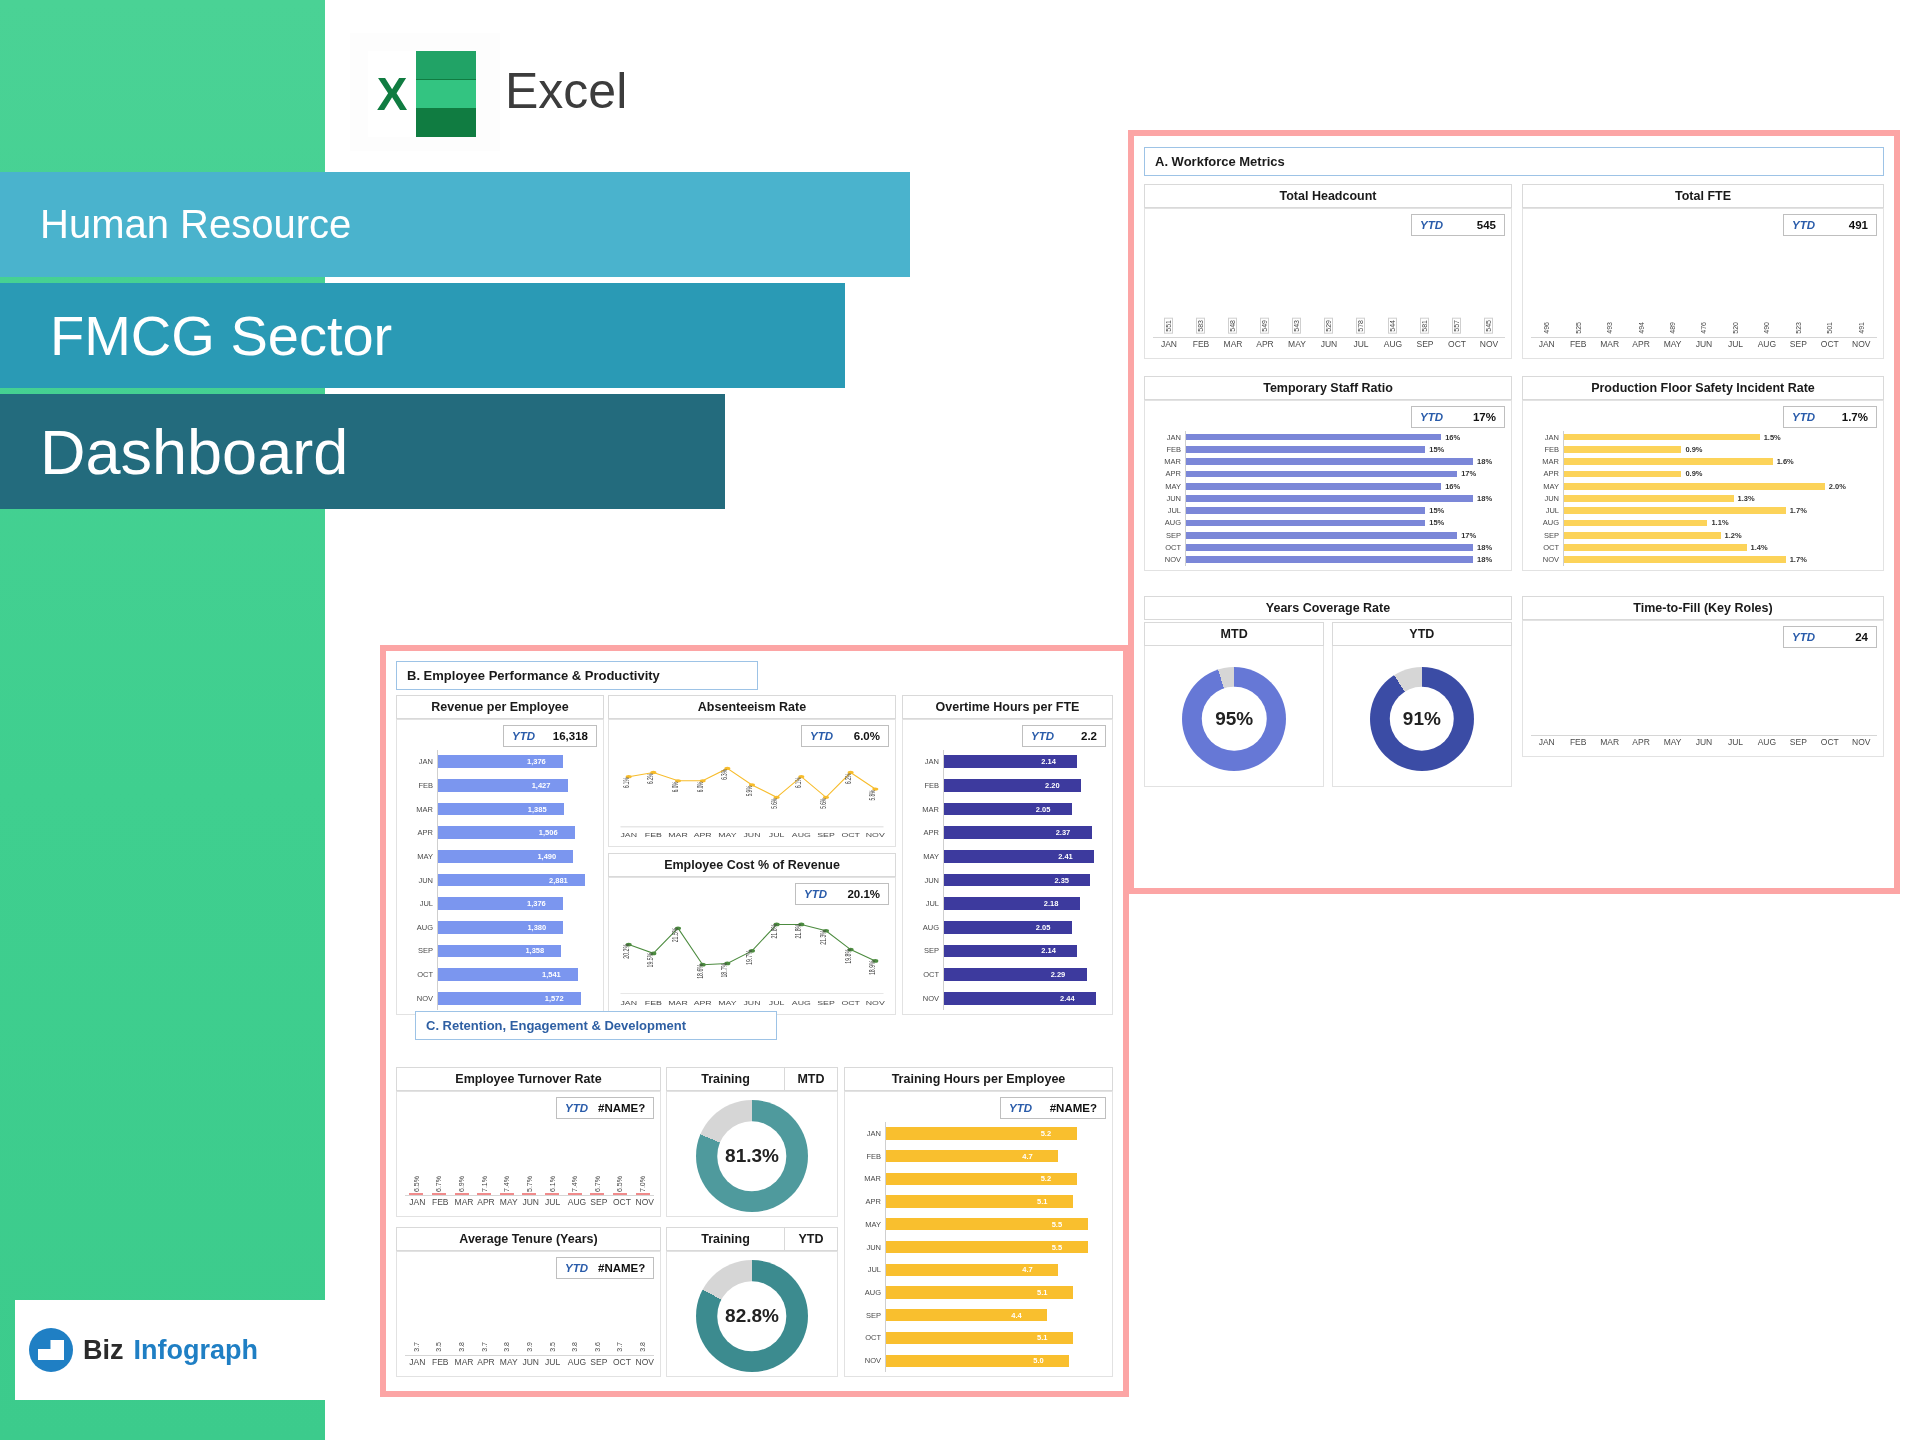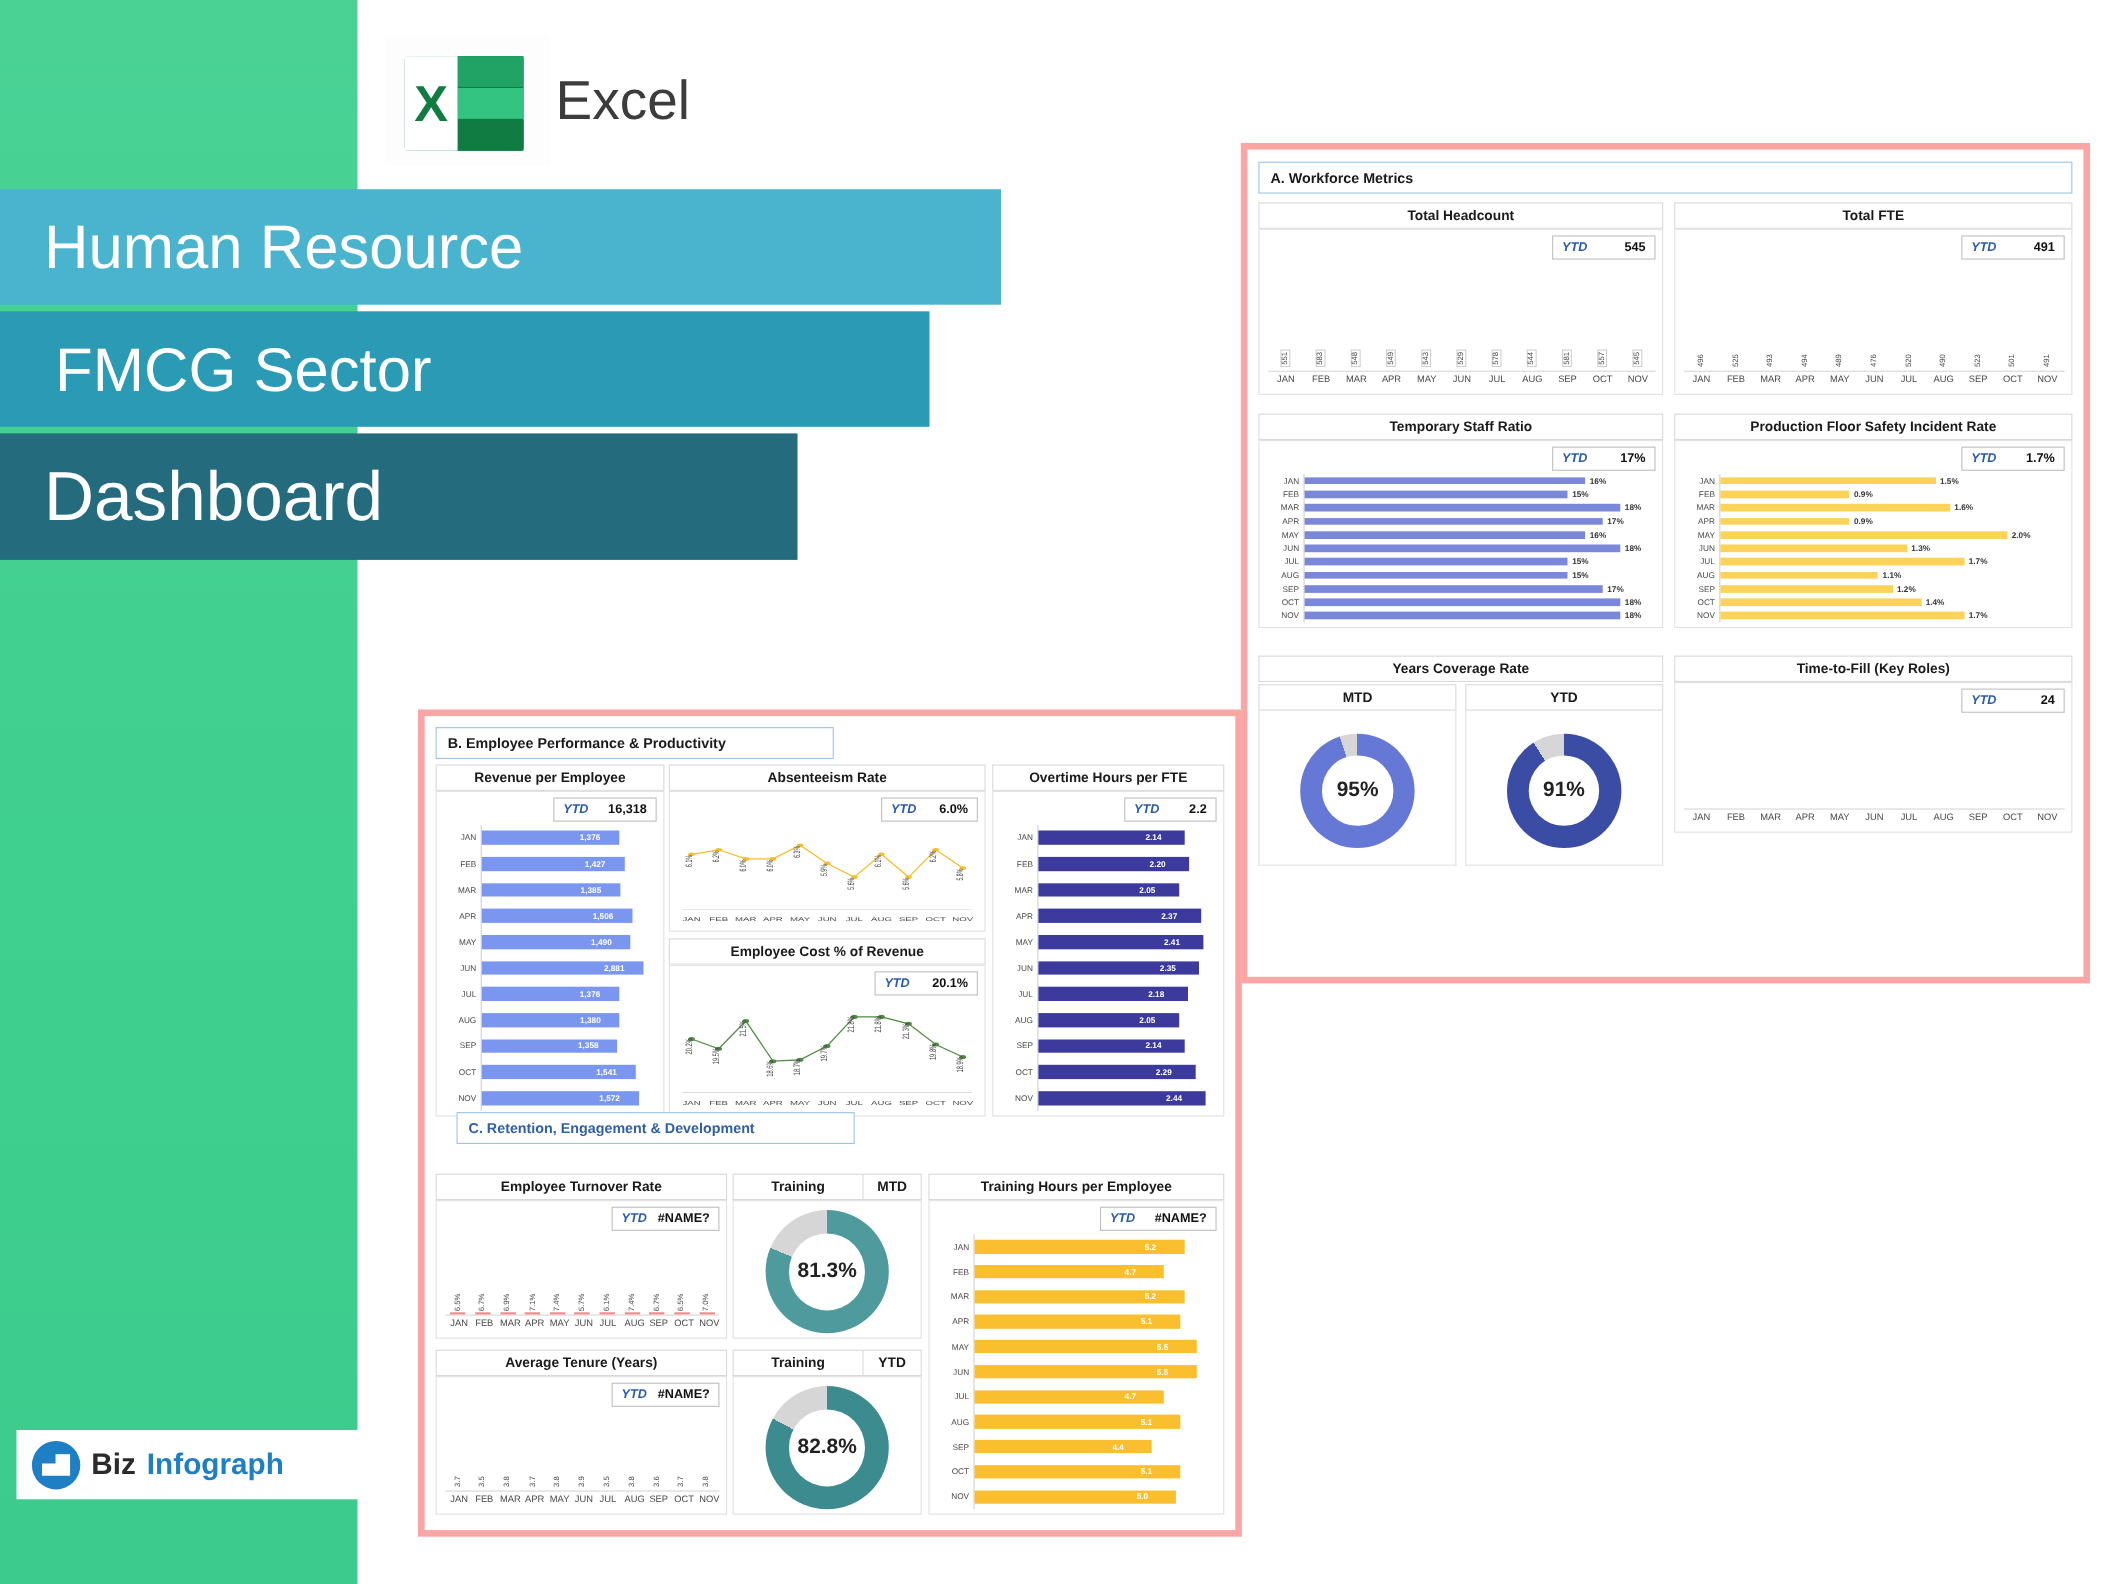--- a/index.html
+++ b/index.html
@@ -15,25 +15,25 @@
               font-size:46px;font-weight:bold;text-align:center;line-height:86px;}
   .xl-icon .g1{position:absolute;left:48px;top:0;width:60px;height:28px;background:#21a366;}
   .xl-icon .g2{position:absolute;left:48px;top:29px;width:60px;height:28px;background:#33c481;}
   .xl-icon .g3{position:absolute;left:48px;top:58px;width:60px;height:28px;background:#107c41;}
   .xl-label{position:absolute;left:505px;top:62px;font-size:50px;color:#3c3c3c;}
   
   .band{position:absolute;color:#fff;display:flex;align-items:center;}
   .band1{left:0;top:172px;width:910px;height:105px;background:#4ab3cd;}
   .band2{left:0;top:283px;width:845px;height:105px;background:#2a9ab5;}
   .band3{left:0;top:394px;width:725px;height:115px;background:#236b7d;}
-  .band1 span{font-size:56px;padding-left:40px;font-weight:300;}
+  .band1 span{font-size:40px;padding-left:40px;font-weight:300;}
   .band2 span{font-size:56px;padding-left:50px;font-weight:300;}
   .band3 span{font-size:63px;padding-left:40px;font-weight:300;}
   
-  .biz{position:absolute;left:15px;top:1300px;width:305px;height:63px;background:#fff;
+  .biz{position:absolute;left:15px;top:1300px;width:305px;height:100px;background:#fff;
        display:flex;align-items:center;gap:10px;padding-left:14px;}
   .biz-logo{width:44px;height:44px;border-radius:50%;background:#1f7fc4;position:relative;}
   .biz-logo:after{content:"";position:absolute;left:9px;top:12px;width:26px;height:20px;
         background:#fff;clip-path:polygon(0 100%,0 45%,48% 45%,48% 0,100% 0,100% 100%);}
   .biz-t1{font-size:27px;color:#2b2b2b;font-weight:bold;}
   .biz-t2{font-size:27px;color:#1f7fc4;font-weight:bold;}
   
   .panel{position:absolute;background:#fff;border:6px solid #fca5a5;}
   .sec-hd{border:1px solid #9dc3e6;background:#fff;font-size:13px;font-weight:bold;
           color:#1a1a1a;padding:6px 10px;}

